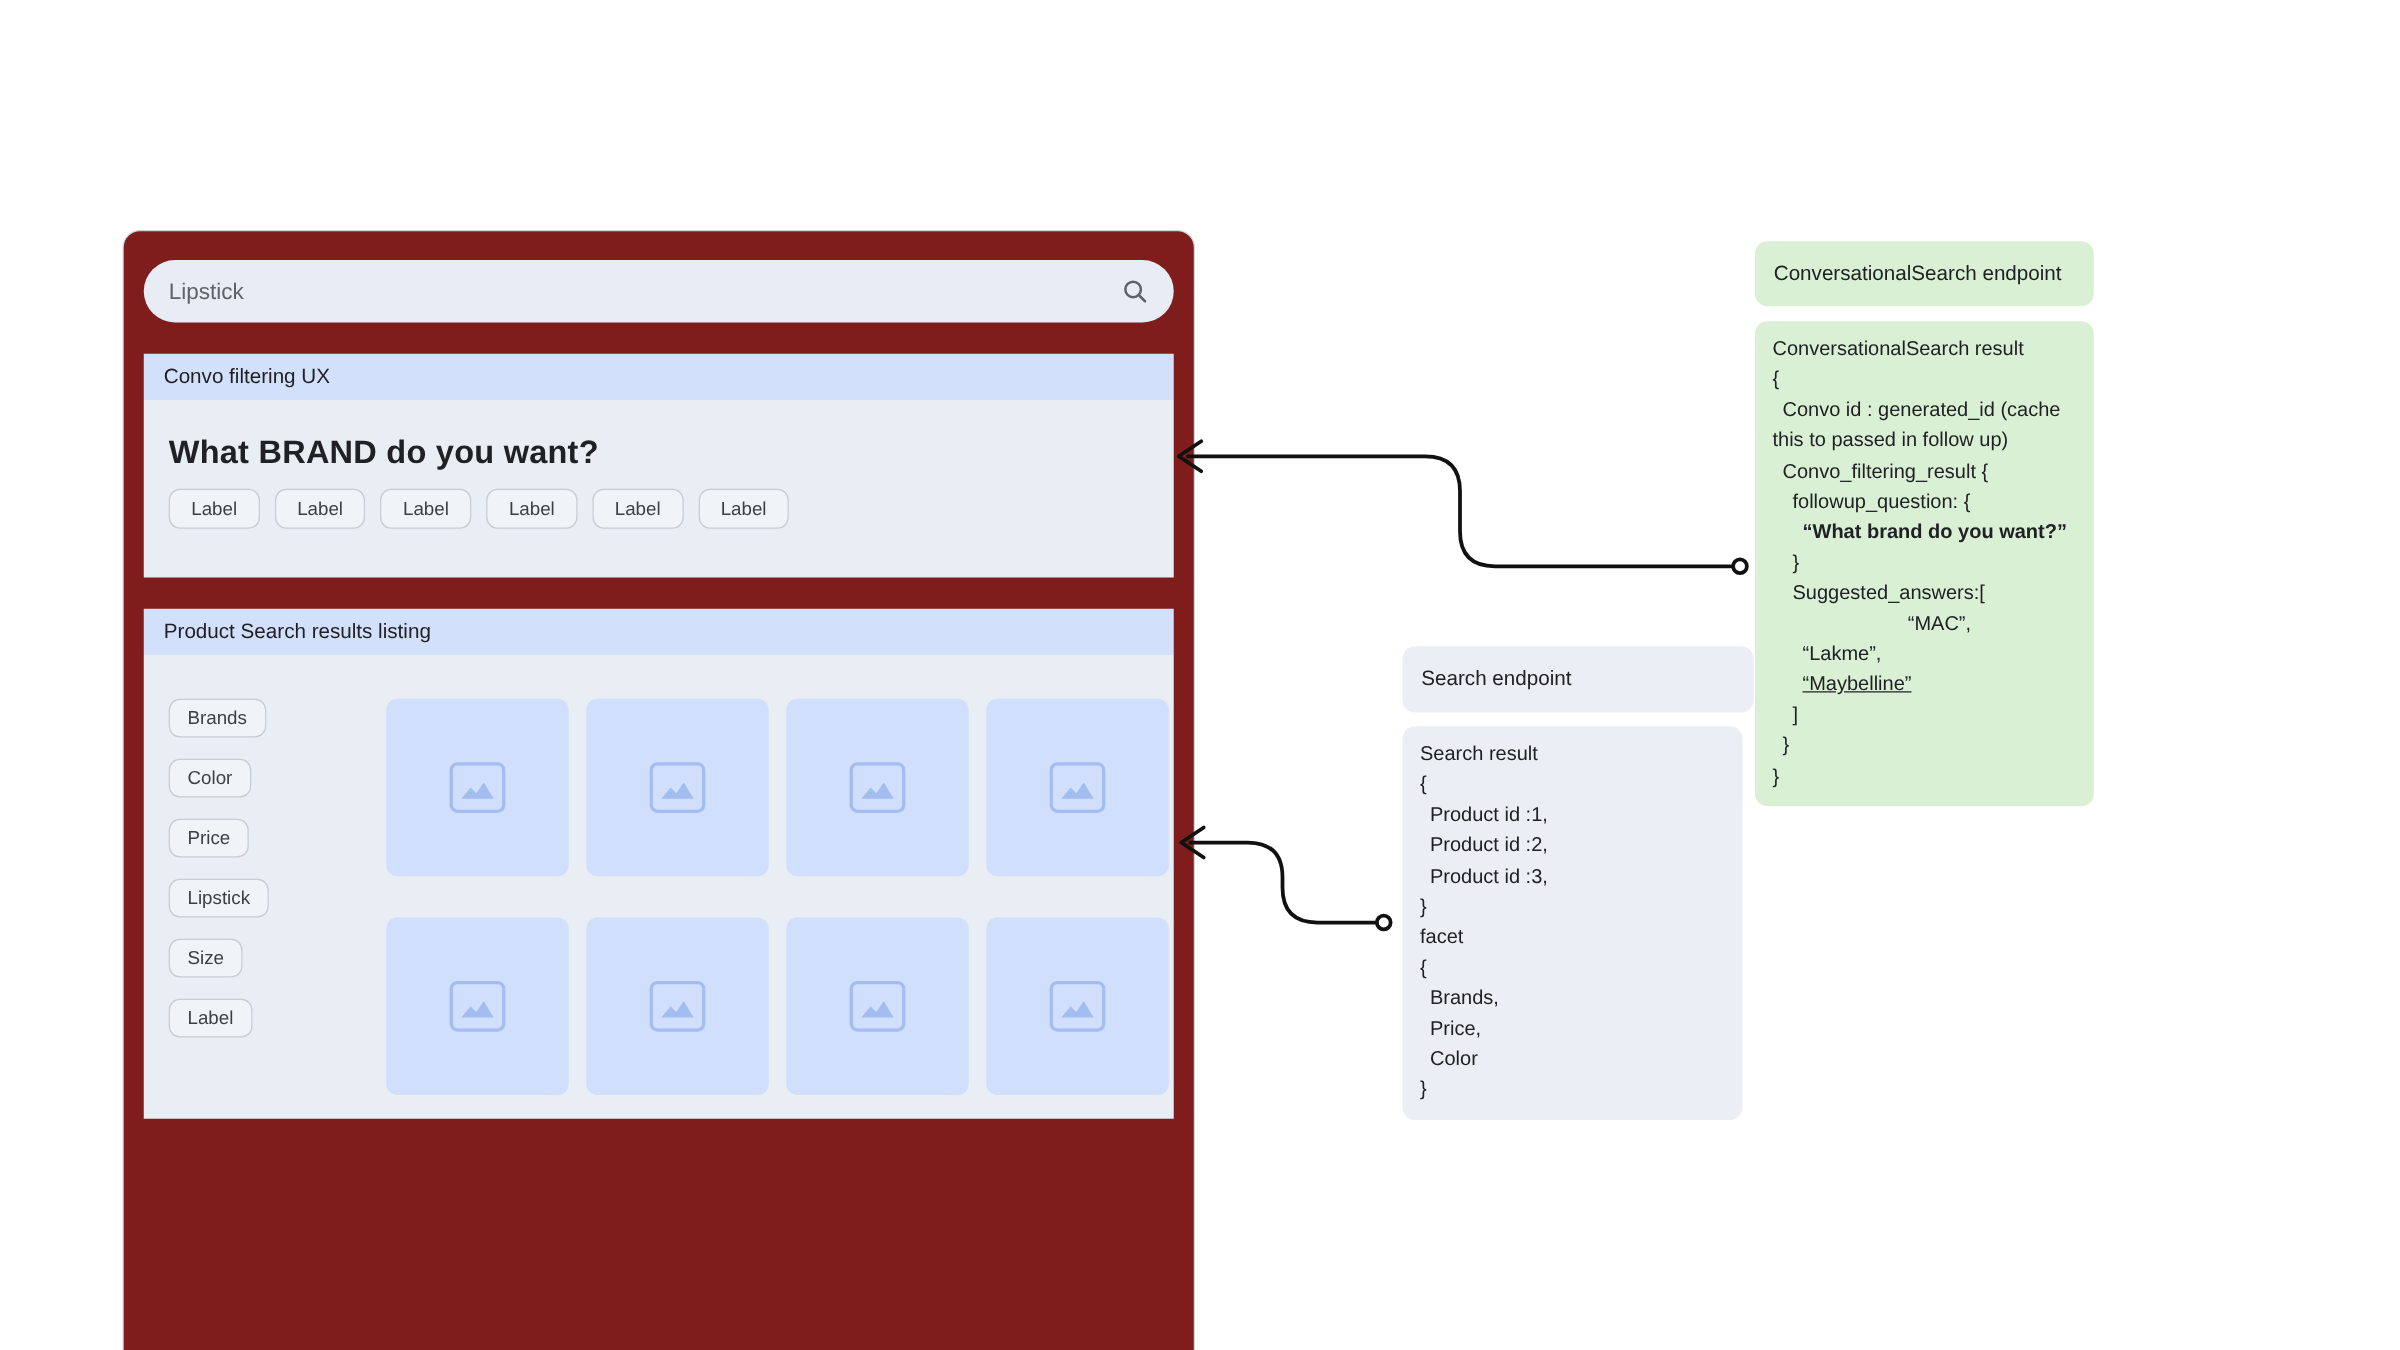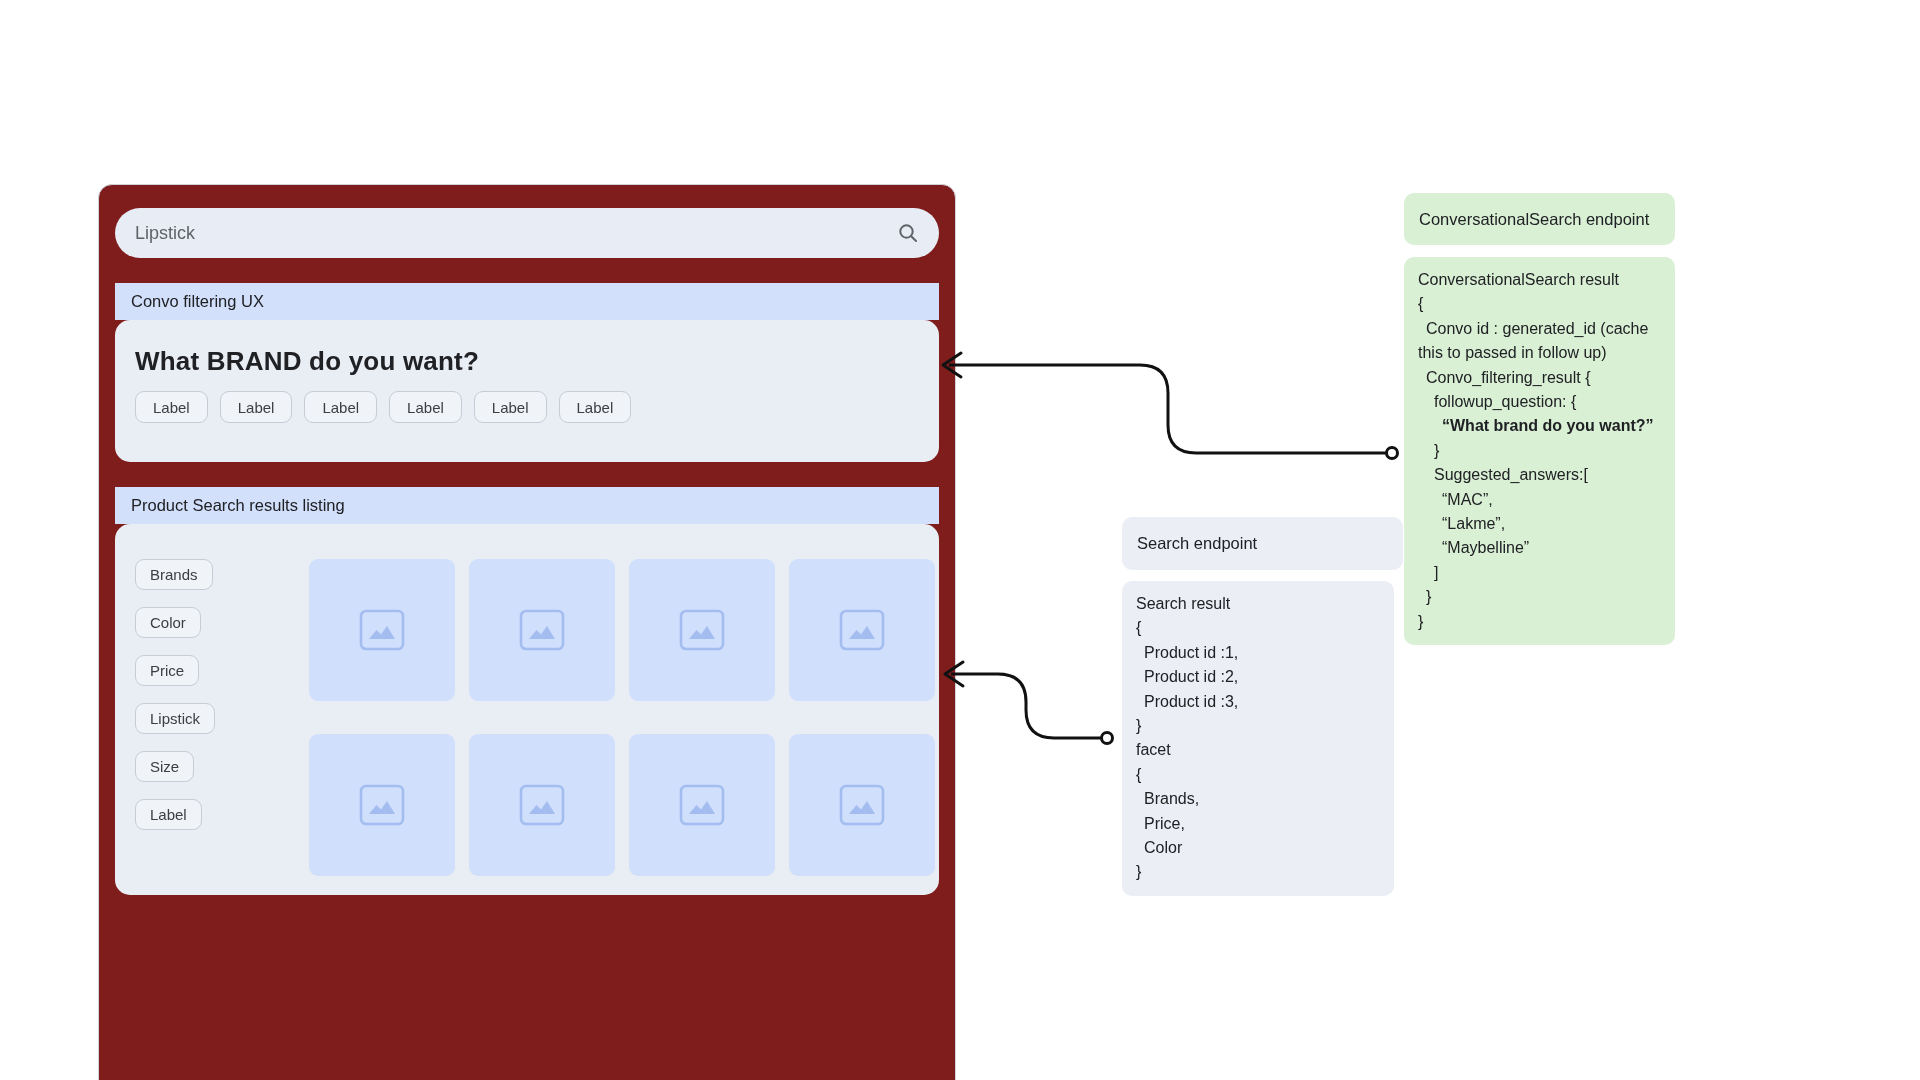--- a/index.html
+++ b/index.html
@@ -16,21 +16,21 @@
     display:flex;align-items:center;padding:0 20px;box-sizing:border-box;
   }
   .searchbar .query{font-size:18px;color:#5f6368;flex:1;}
   .searchbar svg{flex:0 0 auto;}
 
   .section-header{
     margin-top:25px;height:37px;background:#d2e0fc;color:#202124;
     display:flex;align-items:center;padding:0 16px;font-size:16.5px;
     box-sizing:border-box;
   }
-  .section{background:#e9edf4;box-sizing:border-box;border-radius:15px;}
+  .section{background:#e9edf4;box-sizing:border-box;}
   .question-section{height:142px;padding:26px 20px 0 20px;}
   .question-section h2{margin:0;font-size:26px;font-weight:700;color:#202124;letter-spacing:.2px;}
   .chips{margin-top:14px;display:flex;gap:12px;}
   .chip{
     font-family:inherit;font-size:15px;color:#3c4043;background:rgba(255,255,255,.35);
     border:1px solid #c7ccd4;border-radius:9px;height:32px;padding:0 17px;
     display:flex;align-items:center;cursor:pointer;
   }
   .results-section{height:371px;display:flex;padding:35px 16px 0 20px;}
   .facet-col{width:174px;flex:0 0 auto;}
@@ -206,23 +206,23 @@
   <div id="cs-result" class="note green code-box">
       <div class="code-line" style="padding-left: 0px;">ConversationalSearch result</div>
       <div class="code-line" style="padding-left: 0px;">{</div>
       <div class="code-line" style="padding-left: 8px;">Convo id : generated_id (cache</div>
       <div class="code-line" style="padding-left: 0px;">this to passed in follow up)</div>
       <div class="code-line" style="padding-left: 8px;">Convo_filtering_result {</div>
       <div class="code-line" style="padding-left: 16px;">followup_question: {</div>
       <div class="code-line" style="padding-left: 24px; font-weight: 700;">“What brand do you want?”</div>
       <div class="code-line" style="padding-left: 16px;">}</div>
       <div class="code-line" style="padding-left: 16px;">Suggested_answers:[</div>
-      <div class="code-line" style="padding-left: 24px;">“MAC”,</div>
+      <div class="code-line" style="padding-left: 24px; text-align: center;">“MAC”,</div>
       <div class="code-line" style="padding-left: 24px;">“Lakme”,</div>
-      <div class="code-line" style="padding-left: 24px;">“Maybelline”</div>
+      <div class="code-line" style="padding-left: 24px; text-decoration: underline;">“Maybelline”</div>
       <div class="code-line" style="padding-left: 16px;">]</div>
       <div class="code-line" style="padding-left: 8px;">}</div>
       <div class="code-line" style="padding-left: 0px;">}</div>
     </div>
 
   <svg class="arrows" viewBox="0 0 1920 1080">
     <g stroke="#111111" stroke-width="3" fill="none">
 
       <g>
         <path d="M1386 453 H1196 Q1168 453 1168 425 V393 Q1168 365 1140 365 H949"></path>

